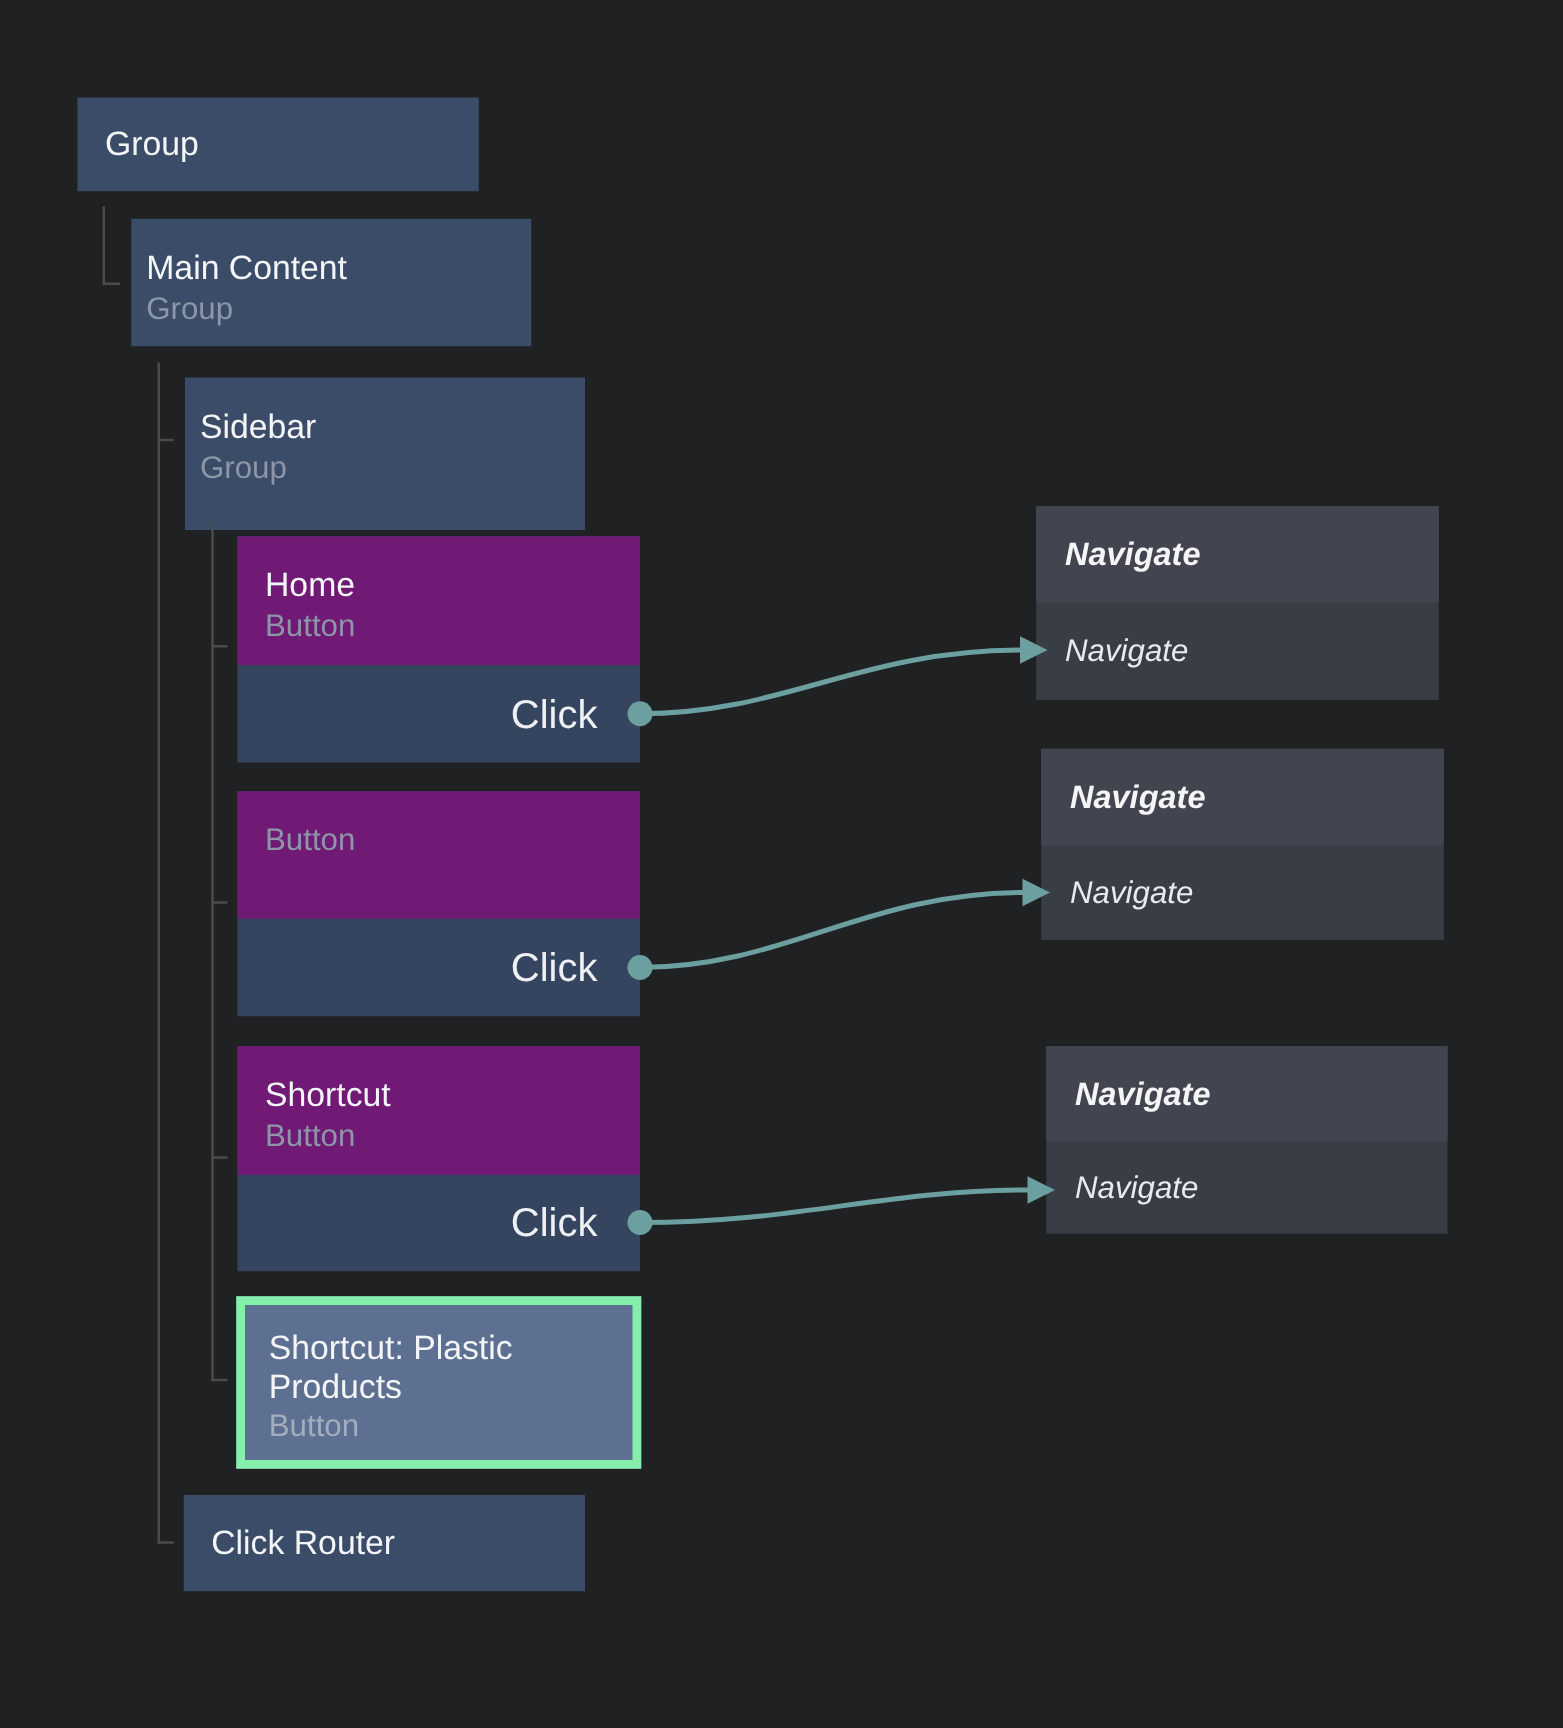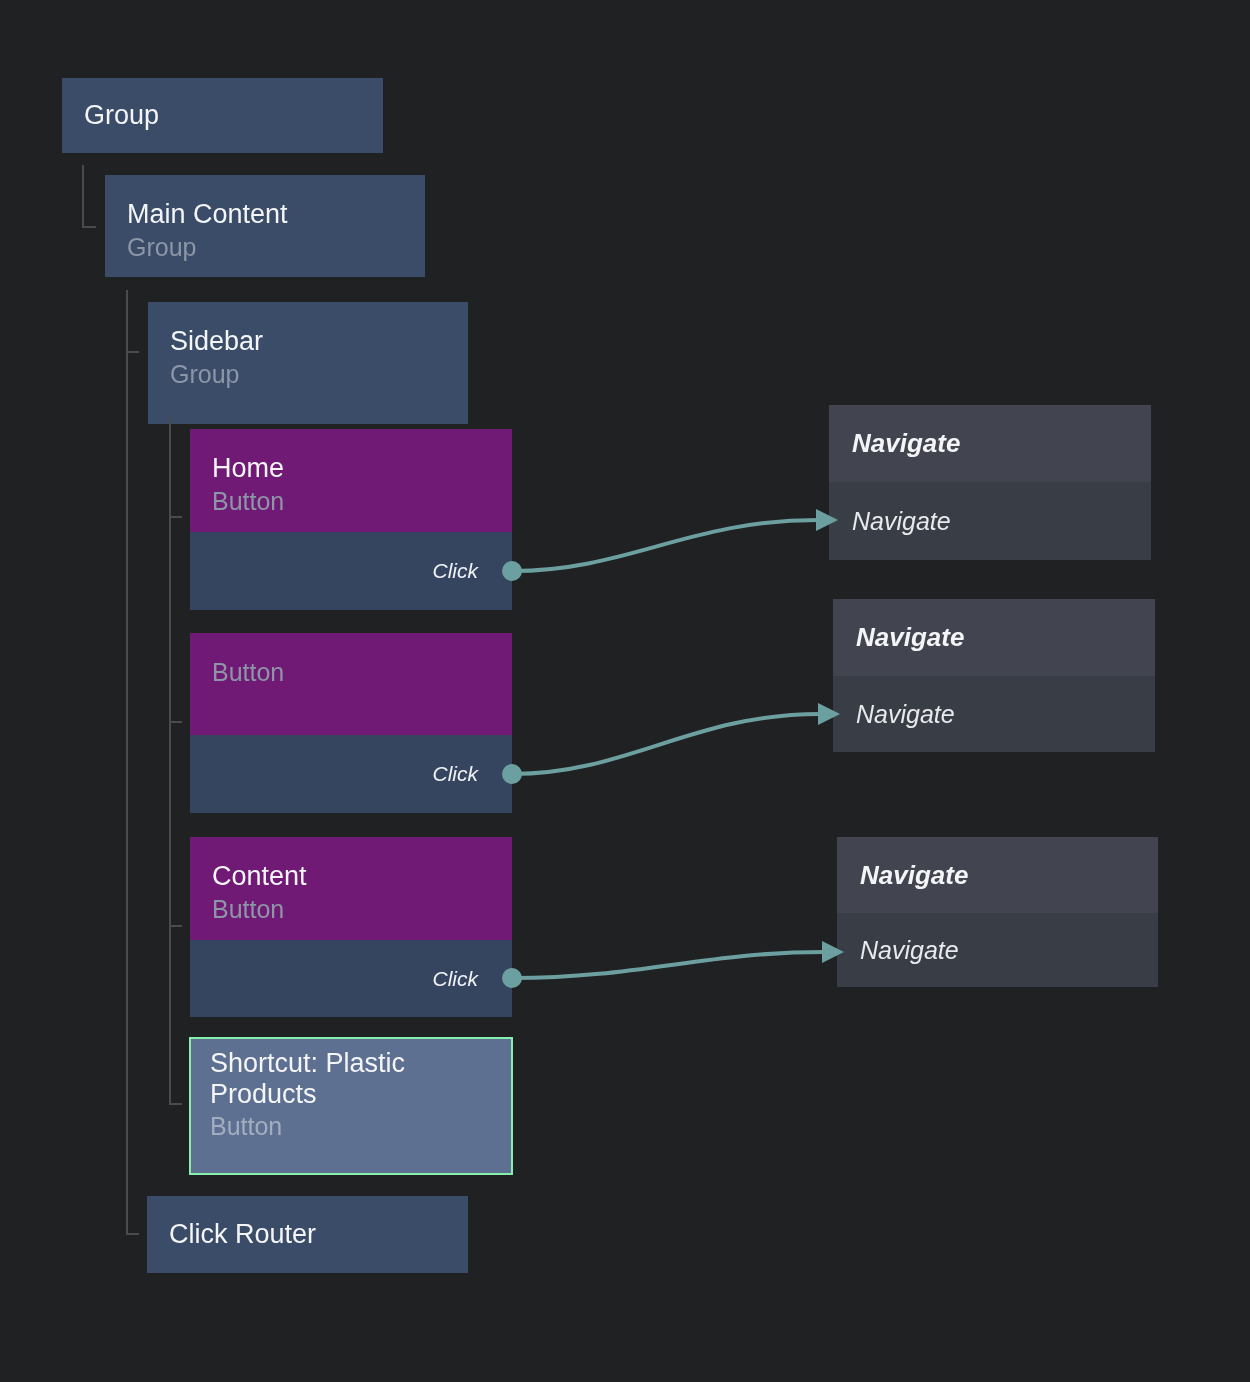--- a/index.html
+++ b/index.html
@@ -17,50 +17,50 @@
     color: #f4f5f7;
   }
   .node-simple {
     background: #3a4c68;
     display: flex;
     align-items: center;
     padding-left: 22px;
   }
   .node-group {
     background: #3a4c68;
-    padding: 23px 20px 0 22px;
+    padding: 23px 20px 0 12px;
   }
   .node-button { background: #36455f; }
   .node-button .head {
     background: #701a75;
     height: 103px;
     padding: 23px 20px 0 22px;
     box-sizing: border-box;
   }
   .port-row {
     display: flex;
     align-items: center;
     justify-content: flex-end;
     height: 78px;
     padding-right: 34px;
   }
-  .port-label { font-size: 21px; color: #eef0f3; font-style: italic; }
+  .port-label { font-size: 32px; color: #eef0f3; }
   .port-dot {
     position: absolute;
     right: -10px;
     width: 20px;
     height: 20px;
     border-radius: 50%;
     background: #6c9f9f;
     z-index: 6;
   }
   .node-selected {
     background: #5d7091;
-    border: 2px solid #86efac;
-    padding: 9px 18px 0 19px;
+    border: 7px solid #86efac;
+    padding: 19px 18px 0 19px;
   }
   .node-title { font-size: 27px; line-height: 33px; font-weight: 400; color: #f4f5f7; }
   .node-subtitle { font-size: 25px; line-height: 32px; color: #8d96a7; }
   .node-selected .node-subtitle { color: #a3adbf; }
   .node-action { background: #393d46; font-style: italic; }
   .action-header {
     background: #42454f;
     height: 77px;
     display: flex;
     align-items: center;
@@ -119,21 +119,21 @@
       <div class="node-subtitle">Button</div>
     </div>
     <div class="port-row">
       <span class="port-label">Click</span>
     </div>
     <div class="port-dot" style="top:131px;"></div>
   </div>
 
   <div class="node node-button" style="left:190px; top:837px; width:322px; height:180px;">
     <div class="head">
-      <div class="node-title">Content</div>
+      <div class="node-title">Shortcut</div>
       <div class="node-subtitle">Button</div>
     </div>
     <div class="port-row" style="height:77px;">
       <span class="port-label">Click</span>
     </div>
     <div class="port-dot" style="top:131px;"></div>
   </div>
 
   <div class="node node-selected" style="left:189px; top:1037px; width:324px; height:138px;">
     <div class="node-title" style="line-height:31px;">Shortcut: Plastic Products</div>

